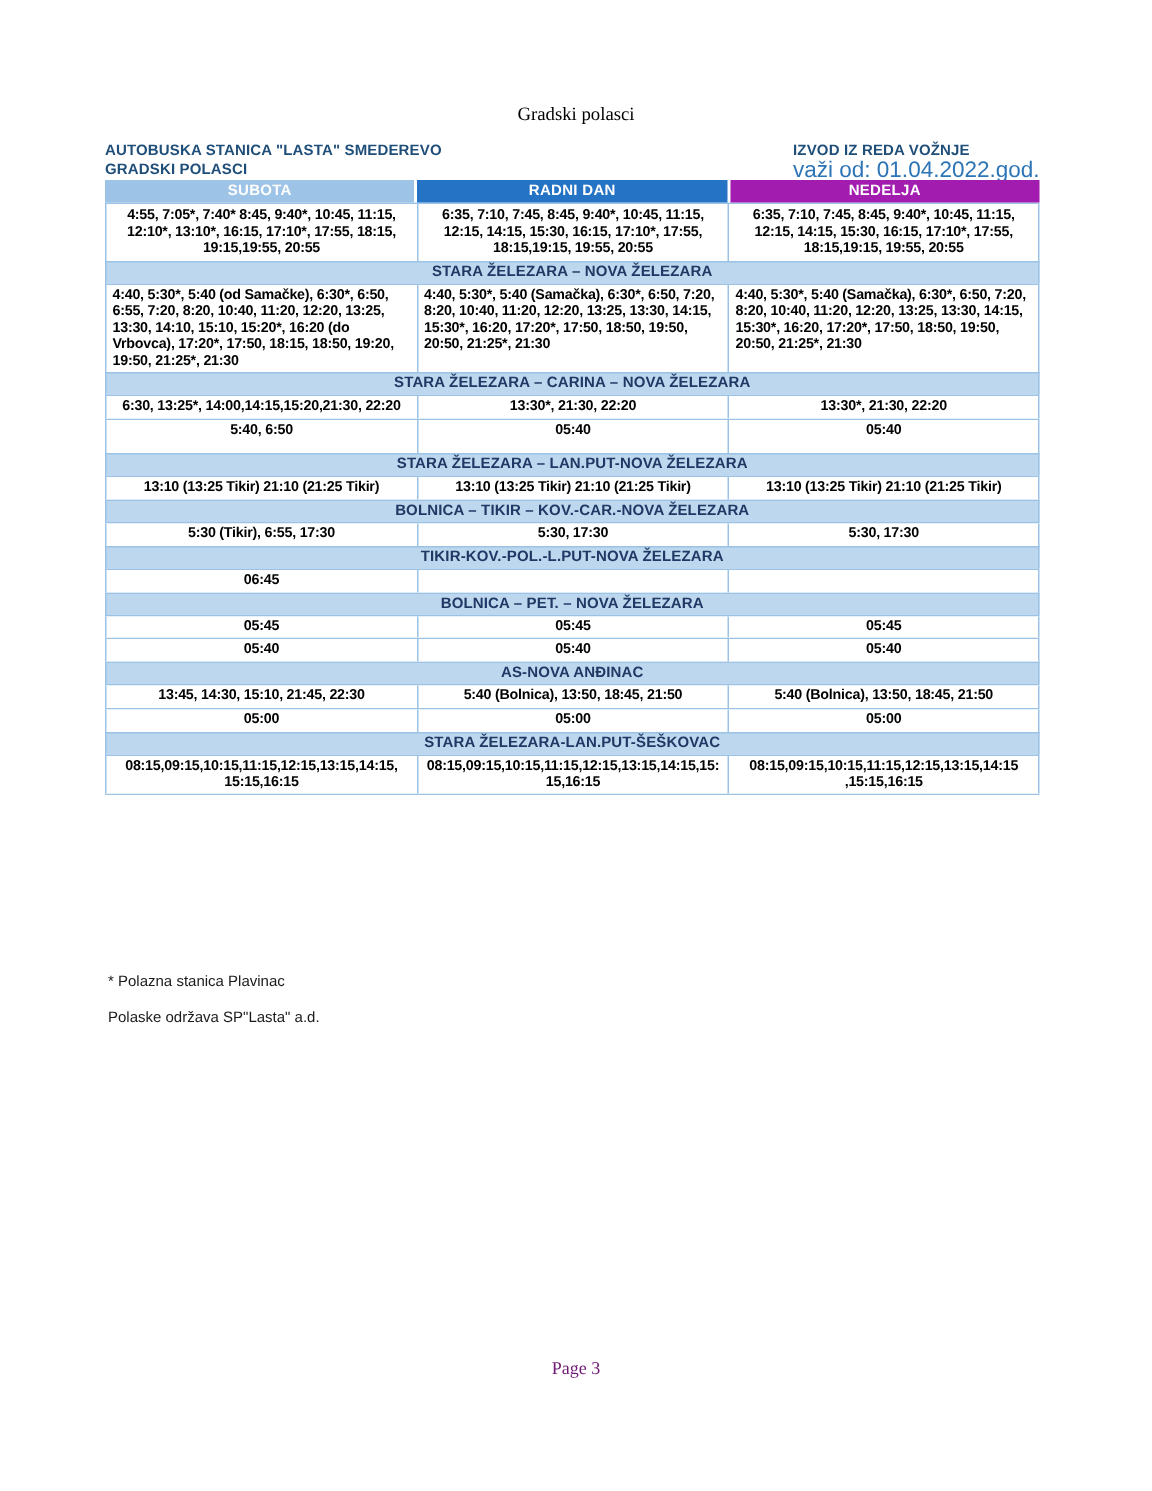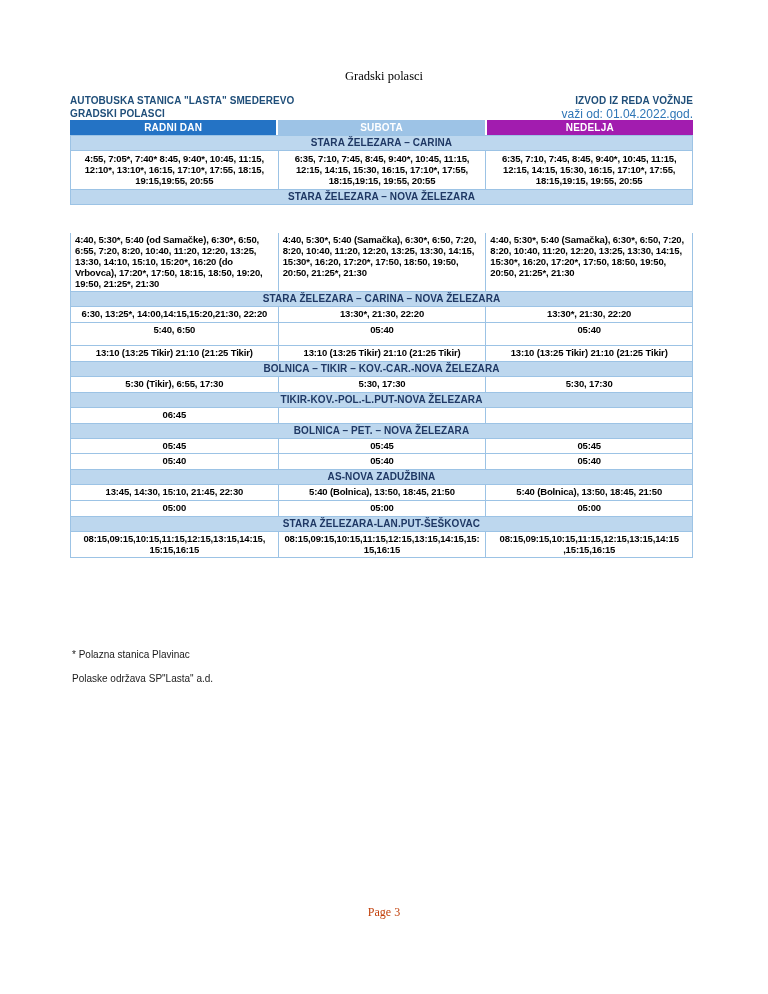--- a/index.html
+++ b/index.html
@@ -3,75 +3,74 @@
 <meta charset="utf-8">
 <style>
   * { margin:0; padding:0; box-sizing:border-box; }
   html,body { width:768px; height:994px; background:#ffffff; font-family:"Liberation Sans",sans-serif; position:relative; overflow:hidden; }
 
   .doc-title { position:absolute; top:69px; left:0; width:768px; text-align:center;
     font-family:"Liberation Serif",serif; font-size:12.5px; color:#000; }
 
   .hdr { position:absolute; left:70px; top:95px; width:623px; display:flex; justify-content:space-between; }
   .hdr-left { font-size:10px; font-weight:bold; color:#1F4E79; line-height:12.5px; letter-spacing:0.1px; }
-  .hdr-right { text-align:right; line-height:12.5px; }
+  .hdr-right { text-align:left; line-height:12.5px; }
   .hdr-right .l1 { font-size:10px; font-weight:bold; color:#1F4E79; letter-spacing:0.1px; }
-  .hdr-right .l2 { font-size:12px; color:#2E75B6; }
+  .hdr-right .l2 { font-size:15px; color:#2E75B6; }
 
   .sched { position:absolute; left:70px; top:120px; width:623px; border-bottom:1px solid #9CC3E5; }
 
   .day-row { display:grid; grid-template-columns:1fr 1fr 1fr; column-gap:2px; background:#fff; }
   .day-cell { color:#fff; font-weight:bold; font-size:10px; text-align:center; padding:2px 0 2px; letter-spacing:0.2px; }
   .day-radni  { background:#2473C5; }
   .day-subota { background:#9DC3E6; }
   .day-nedelja{ background:#a21caf; }
 
   .band { background:#BDD7EE; color:#1F3864; font-weight:bold; font-size:10px; text-align:center;
     padding:1px 2px 2px; border-left:1px solid #9CC3E5; border-right:1px solid #9CC3E5; border-top:1px solid #9CC3E5; letter-spacing:0.1px; }
 
   .t-row { display:grid; grid-template-columns:1fr 1fr 1fr; border-top:1px solid #9CC3E5; }
   .tc { background:#fff; border-left:1px solid #9CC3E5; font-size:9.5px; font-weight:bold; color:#000;
     line-height:10.8px; letter-spacing:-0.15px; text-align:center; padding:2px 4px; overflow-wrap:anywhere;
     display:flex; flex-direction:column; justify-content:center; }
   .tc:last-child { border-right:1px solid #9CC3E5; }
-  .t-row.left .tc { text-align:left; justify-content:flex-start;margin-top:28px; }
+  .t-row.left .tc { text-align:left; justify-content:flex-start; }
   .t-row.tall .tc { min-height:22px; justify-content:flex-start; }
   .t-row.pad1 .tc { padding-top:3px; padding-bottom:3px; }
 
   .notes { position:absolute; left:72px; top:649px; font-size:10px; color:#1a1a1a; line-height:12px; }
   .notes .n2 { margin-top:12px; }
 
   .page-foot { position:absolute; top:905px; left:0; width:768px; text-align:center;
-    font-family:"Liberation Serif",serif; font-size:12px; color:#c2410c; }
+    font-family:"Liberation Serif",serif; font-size:12px; color:#701a75; }
 </style>
 </head>
 <body>
 
 <div class="doc-title">Gradski polasci</div>
 
 <div class="hdr">
   <div class="hdr-left">
     <div>AUTOBUSKA STANICA "LASTA" SMEDEREVO</div>
     <div>GRADSKI POLASCI</div>
   </div>
   <div class="hdr-right">
     <div class="l1">IZVOD IZ REDA VOŽNJE</div>
     <div class="l2">važi od: 01.04.2022.god.</div>
   </div>
 </div>
 
 <div class="sched">
 
   <div class="day-row">
+    <div class="day-cell day-subota">SUBOTA</div>
     <div class="day-cell day-radni">RADNI DAN</div>
-    <div class="day-cell day-subota">SUBOTA</div>
     <div class="day-cell day-nedelja">NEDELJA</div>
   </div>
 
-  <div class="band">STARA ŽELEZARA – CARINA</div>
   <div class="t-row pad1">
     <div class="tc">4:55,  7:05*, 7:40* 8:45, 9:40*, 10:45, 11:15, 12:10*, 13:10*, 16:15, 17:10*, 17:55, 18:15, 19:15,19:55, 20:55</div>
     <div class="tc">6:35, 7:10, 7:45, 8:45, 9:40*, 10:45, 11:15, 12:15, 14:15, 15:30, 16:15, 17:10*, 17:55, 18:15,19:15, 19:55, 20:55</div>
     <div class="tc">6:35, 7:10, 7:45, 8:45, 9:40*, 10:45, 11:15, 12:15, 14:15, 15:30, 16:15, 17:10*, 17:55, 18:15,19:15, 19:55, 20:55</div>
   </div>
 
   <div class="band">STARA ŽELEZARA – NOVA ŽELEZARA</div>
   <div class="t-row left">
     <div class="tc">4:40, 5:30*, 5:40 (od Samačke), 6:30*, 6:50, 6:55, 7:20, 8:20, 10:40, 11:20, 12:20, 13:25, 13:30, 14:10, 15:10, 15:20*, 16:20 (do Vrbovca), 17:20*, 17:50, 18:15, 18:50, 19:20, 19:50, 21:25*, 21:30</div>
     <div class="tc">4:40, 5:30*, 5:40 (Samačka), 6:30*, 6:50, 7:20, 8:20, 10:40, 11:20, 12:20, 13:25, 13:30, 14:15, 15:30*, 16:20, 17:20*, 17:50, 18:50, 19:50, 20:50, 21:25*, 21:30</div>
@@ -84,20 +83,21 @@
     <div class="tc">13:30*, 21:30, 22:20</div>
     <div class="tc">13:30*, 21:30, 22:20</div>
   </div>
 
   <div class="t-row tall">
     <div class="tc">5:40, 6:50</div>
     <div class="tc">05:40</div>
     <div class="tc">05:40</div>
   </div>
 
+  <div class="band">STARA ŽELEZARA – LAN.PUT-NOVA ŽELEZARA</div>
   <div class="t-row">
     <div class="tc">13:10 (13:25 Tikir) 21:10 (21:25 Tikir)</div>
     <div class="tc">13:10 (13:25 Tikir) 21:10 (21:25 Tikir)</div>
     <div class="tc">13:10 (13:25 Tikir) 21:10 (21:25 Tikir)</div>
   </div>
 
   <div class="band">BOLNICA – TIKIR – KOV.-CAR.-NOVA ŽELEZARA</div>
   <div class="t-row">
     <div class="tc">5:30 (Tikir),  6:55, 17:30</div>
     <div class="tc">5:30, 17:30</div>
@@ -117,21 +117,21 @@
     <div class="tc">05:45</div>
     <div class="tc">05:45</div>
   </div>
 
   <div class="t-row">
     <div class="tc">05:40</div>
     <div class="tc">05:40</div>
     <div class="tc">05:40</div>
   </div>
 
-  <div class="band">AS-NOVA ZADUŽBINA</div>
+  <div class="band">AS-NOVA ANĐINAC</div>
   <div class="t-row">
     <div class="tc">13:45, 14:30, 15:10, 21:45, 22:30</div>
     <div class="tc">5:40 (Bolnica), 13:50, 18:45, 21:50</div>
     <div class="tc">5:40 (Bolnica), 13:50, 18:45, 21:50</div>
   </div>
 
   <div class="t-row">
     <div class="tc">05:00</div>
     <div class="tc">05:00</div>
     <div class="tc">05:00</div>

